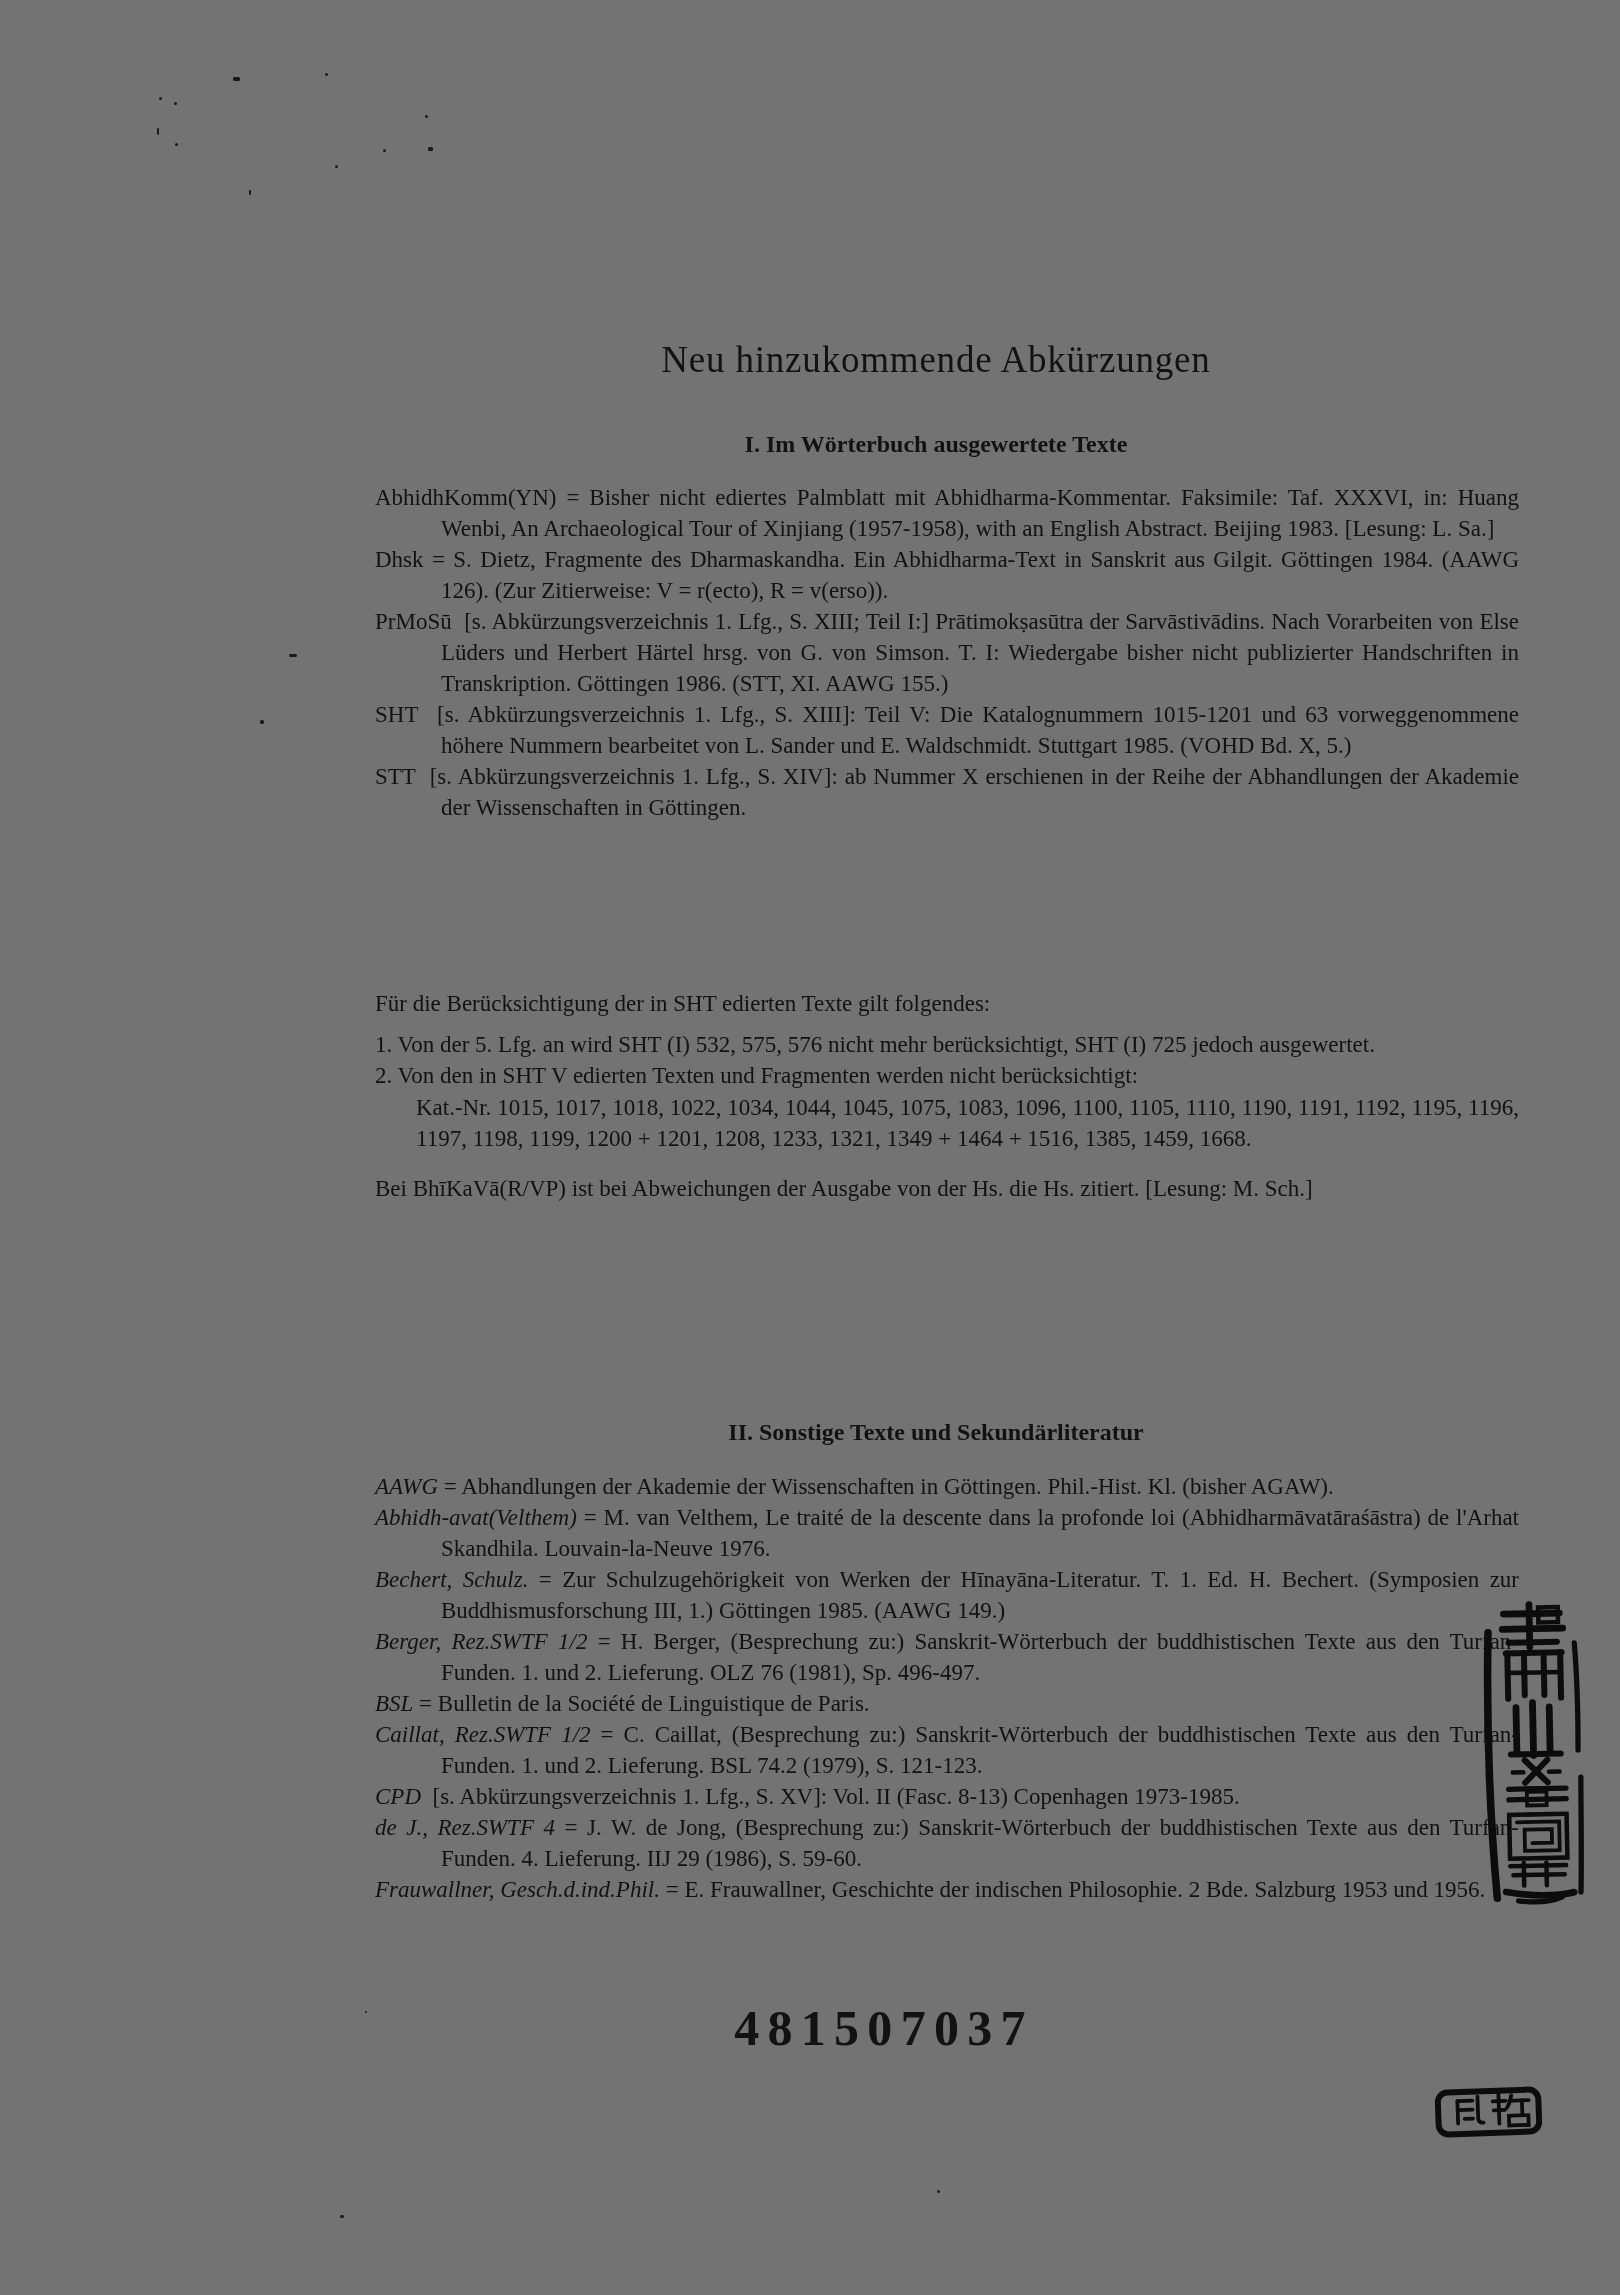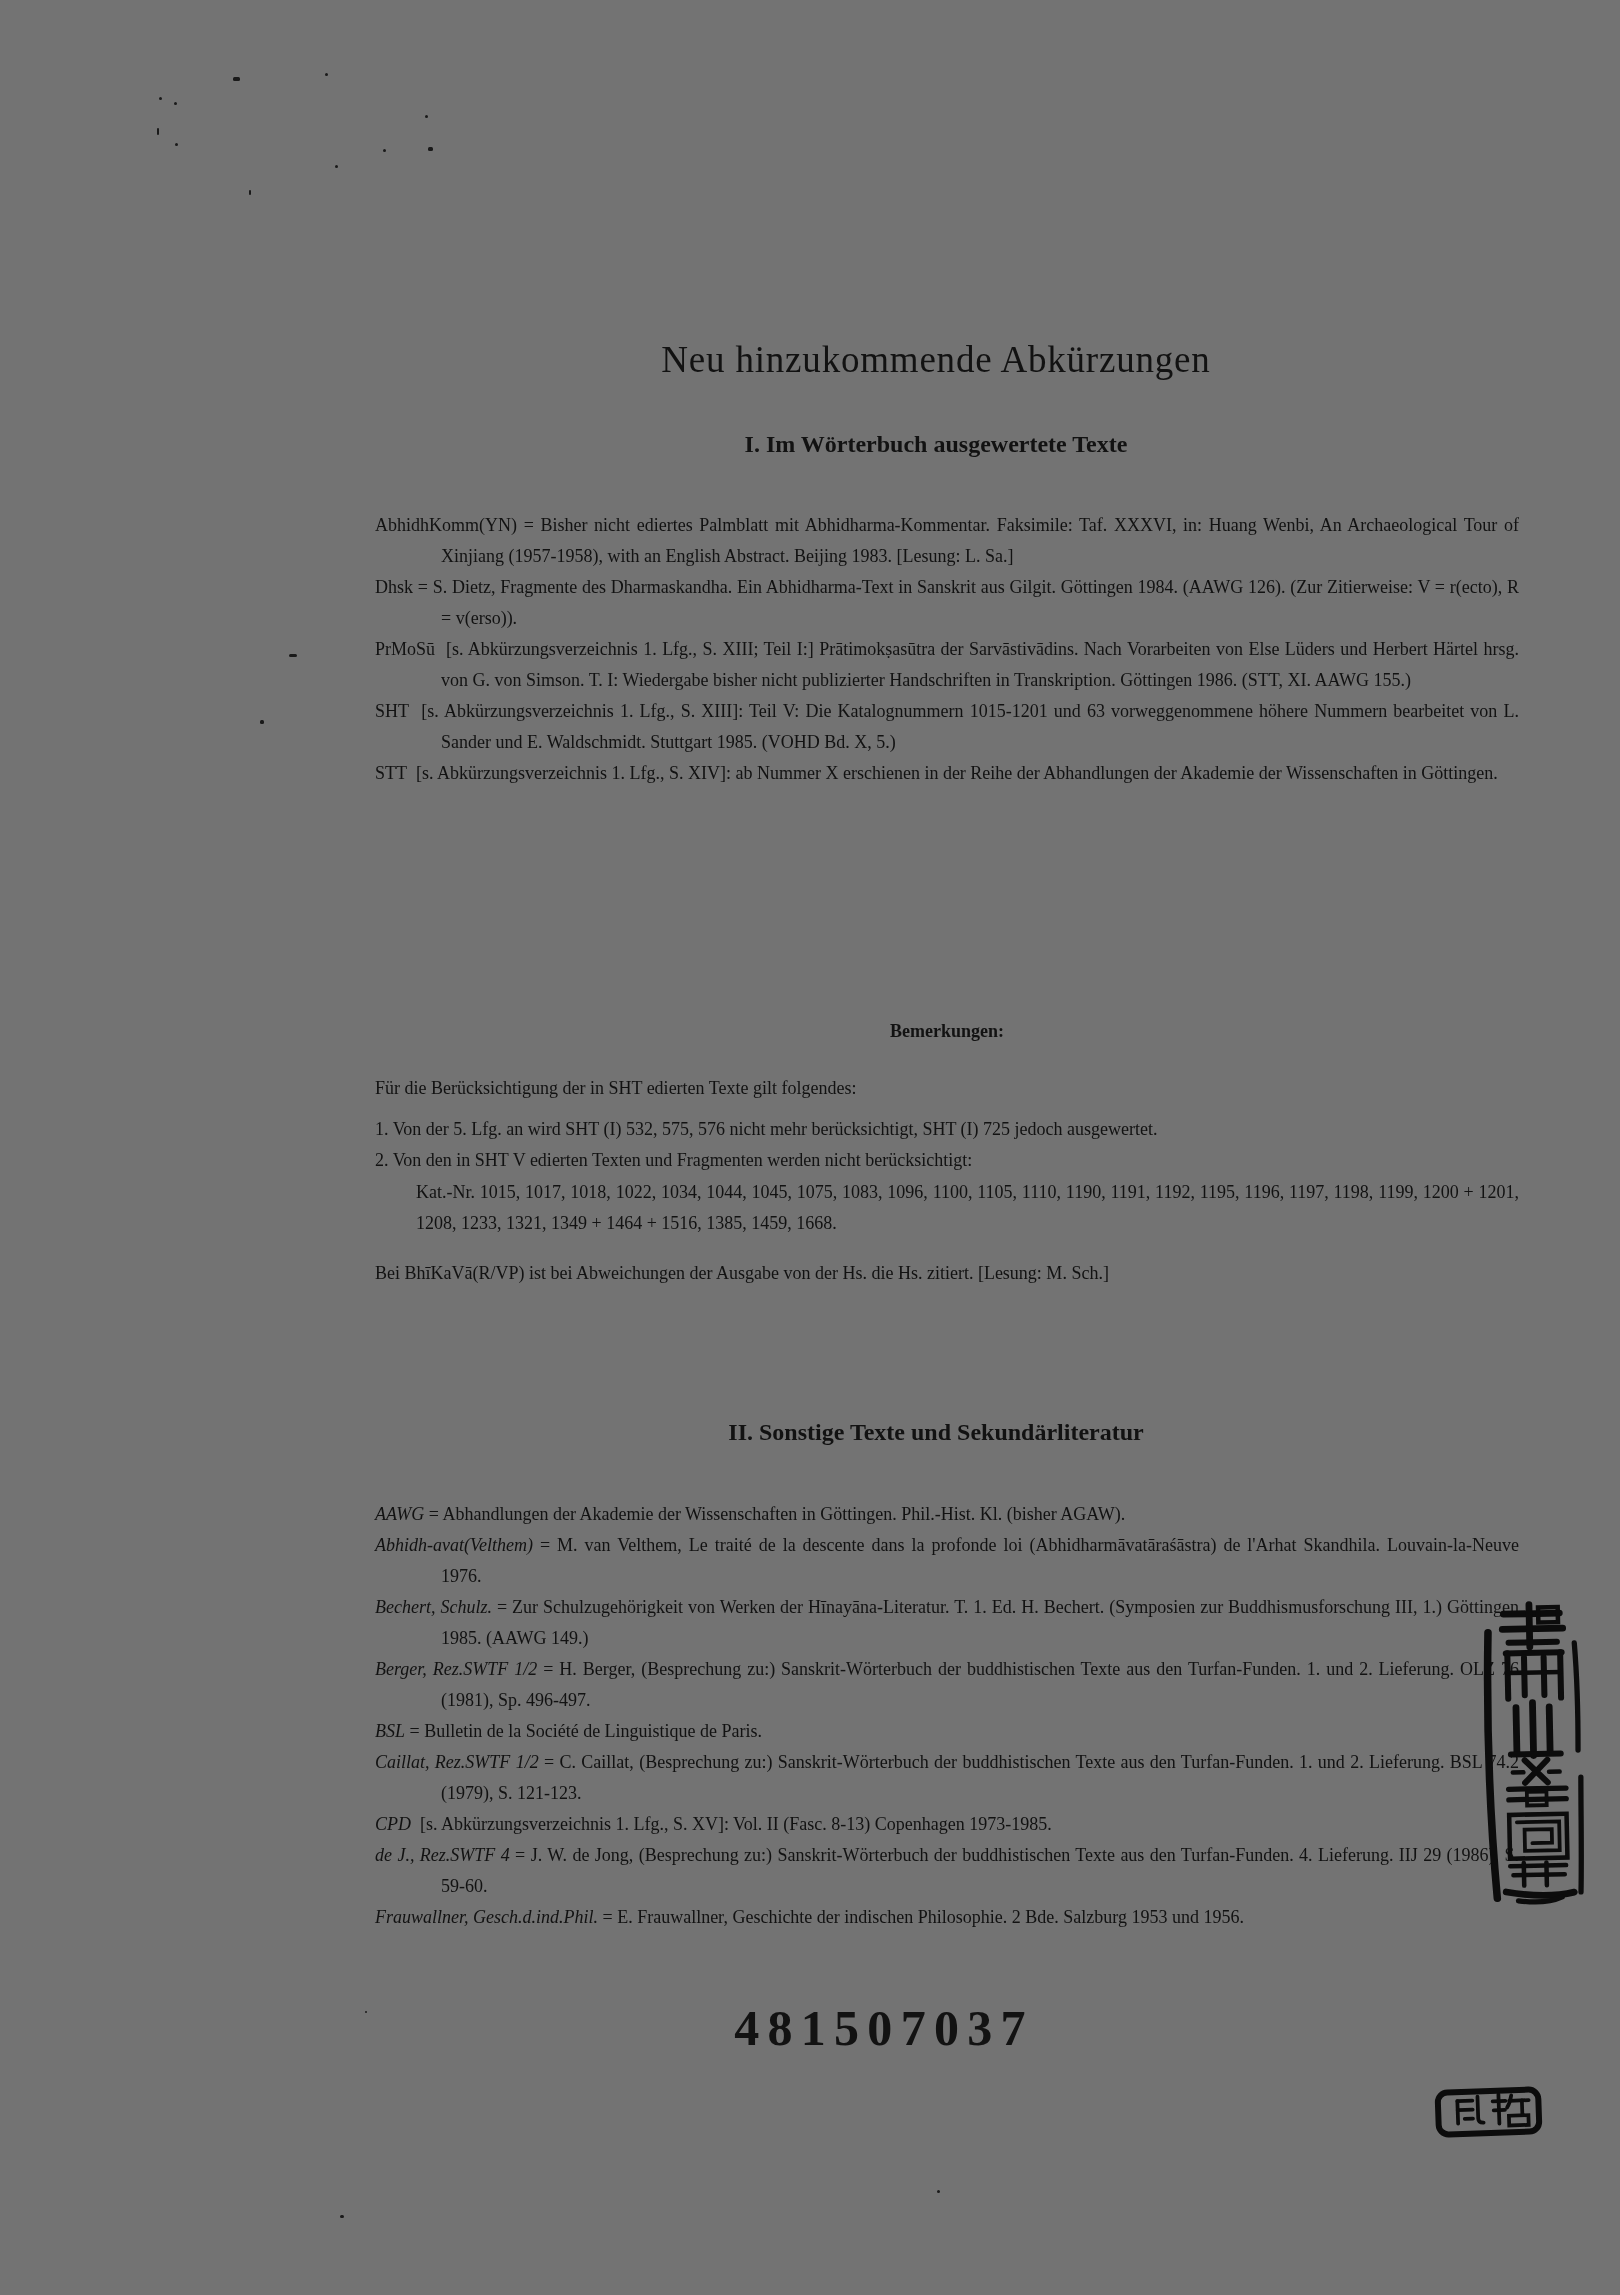--- a/index.html
+++ b/index.html
@@ -18,21 +18,21 @@
   }
   .sec-heading{
     position:absolute;left:347px;width:1178px;
     text-align:center;font-size:24px;font-weight:bold;white-space:nowrap;
   }
   .h-sec1{top:431px;}
   .h-sec2{top:1419px;}
   
   .flowblock{
     position:absolute;left:375px;width:1144px;
-    font-size:18px;line-height:31px;text-align:justify;margin-top:28px;
+    font-size:23px;line-height:31px;text-align:justify;
   }
   .sec1-entries{top:482px;}
   .remarks{top:988px;}
   .sec2-entries{top:1471px;}
   p.entry{margin:0;padding-left:66px;text-indent:-66px;}
   .abbr{white-space:nowrap;}
   .sec2-entries .abbr{font-style:italic;}
   .bem-heading{margin:0 0 26px 0;text-align:center;font-weight:bold;}
   .bem-intro{margin:0 0 9.8px 0;}
   p.list-item{margin:0;padding-left:41px;text-indent:-41px;}
@@ -66,21 +66,20 @@
 
   <div class="flowblock sec1-entries">
     <p class="entry"><span class="abbr">AbhidhKomm(YN)</span> <span>=  Bisher nicht ediertes Palmblatt mit Abhidharma-Kommentar. Faksimile: Taf. XXXVI, in: Huang Wenbi, An Archaeological Tour of Xinjiang (1957-1958), with an English Abstract. Beijing 1983. [Lesung: L. Sa.]</span></p>
     <p class="entry"><span class="abbr">Dhsk</span> <span>=  S. Dietz, Fragmente des Dharmaskandha. Ein Abhidharma-Text in Sanskrit aus Gilgit. Göttingen 1984. (AAWG 126). (Zur Zitierweise: V = r(ecto), R = v(erso)).</span></p>
     <p class="entry"><span class="abbr">PrMoSū</span>&nbsp; <span>[s. Abkürzungsverzeichnis 1. Lfg., S. XIII; Teil I:] Prātimokṣasūtra der Sarvāstivādins. Nach Vorarbeiten von Else Lüders und Herbert Härtel hrsg. von G. von Simson. T. I: Wiedergabe bisher nicht publizierter Handschriften in Transkription. Göttingen 1986. (STT, XI. AAWG 155.)</span></p>
     <p class="entry"><span class="abbr">SHT</span>&nbsp; <span>[s. Abkürzungsverzeichnis 1. Lfg., S. XIII]: Teil V: Die Katalognummern 1015-1201 und 63 vorweggenommene höhere Nummern bearbeitet von L. Sander und E. Waldschmidt. Stuttgart 1985. (VOHD Bd. X, 5.)</span></p>
     <p class="entry"><span class="abbr">STT</span>&nbsp; <span>[s. Abkürzungsverzeichnis 1. Lfg., S. XIV]: ab Nummer X erschienen in der Reihe der Abhandlungen der Akademie der Wissenschaften in Göttingen.</span></p>
   </div>
 
   <div class="flowblock remarks">
-    <p class="bem-heading">Bemerkungen:</p>
     <p class="bem-intro">Für die Berücksichtigung der in SHT edierten Texte gilt folgendes:</p>
     <p class="list-item"><span>1.</span> <span>Von der 5. Lfg. an wird SHT (I) 532, 575, 576 nicht mehr berücksichtigt, SHT (I) 725 jedoch ausgewertet.</span></p>
     <p class="list-item"><span>2.</span> <span>Von den in SHT V edierten Texten und Fragmenten werden nicht berücksichtigt:</span></p>
     <p class="kat">Kat.-Nr. 1015, 1017, 1018, 1022, 1034, 1044, 1045, 1075, 1083, 1096, 1100, 1105, 1110, 1190, 1191, 1192, 1195, 1196, 1197, 1198, 1199, 1200 + 1201, 1208, 1233, 1321, 1349 + 1464 + 1516, 1385, 1459, 1668.</p>
     <p class="bem-note">Bei BhīKaVā(R/VP) ist bei Abweichungen der Ausgabe von der Hs. die Hs. zitiert. [Lesung: M. Sch.]</p>
   </div>
 
   <div class="sec-heading h-sec2">II. Sonstige Texte und Sekundärliteratur</div>
   <div class="flowblock sec2-entries">
     <p class="entry"><span class="abbr">AAWG</span> <span>=  Abhandlungen der Akademie der Wissenschaften in Göttingen. Phil.-Hist. Kl. (bisher AGAW).</span></p>

